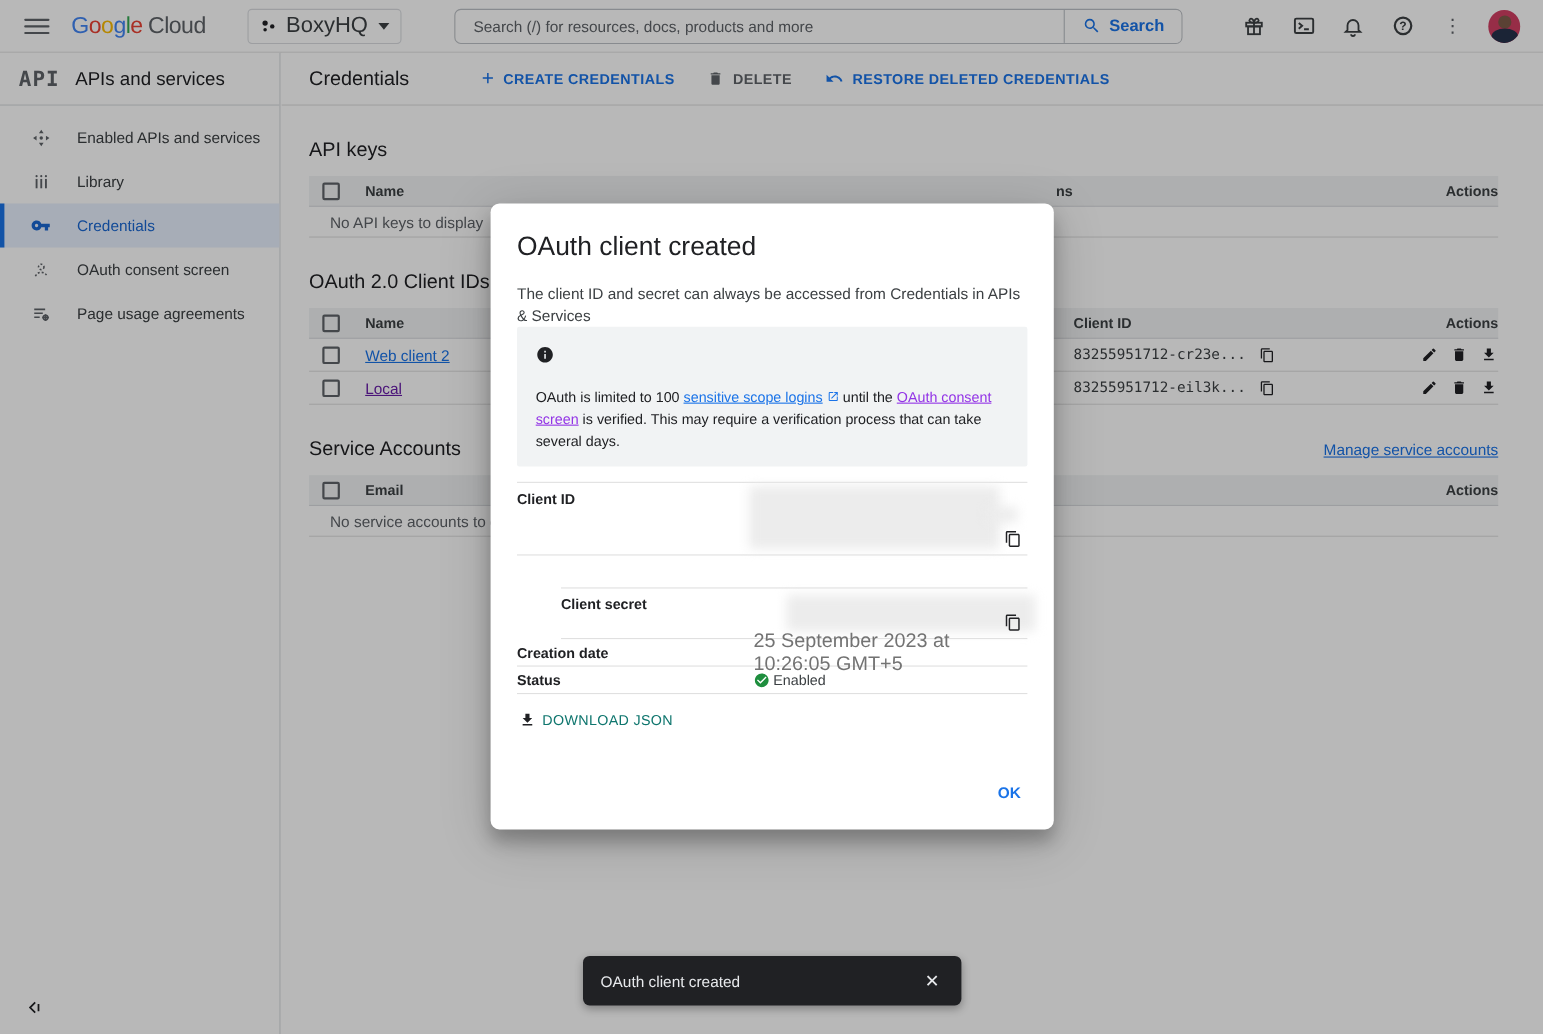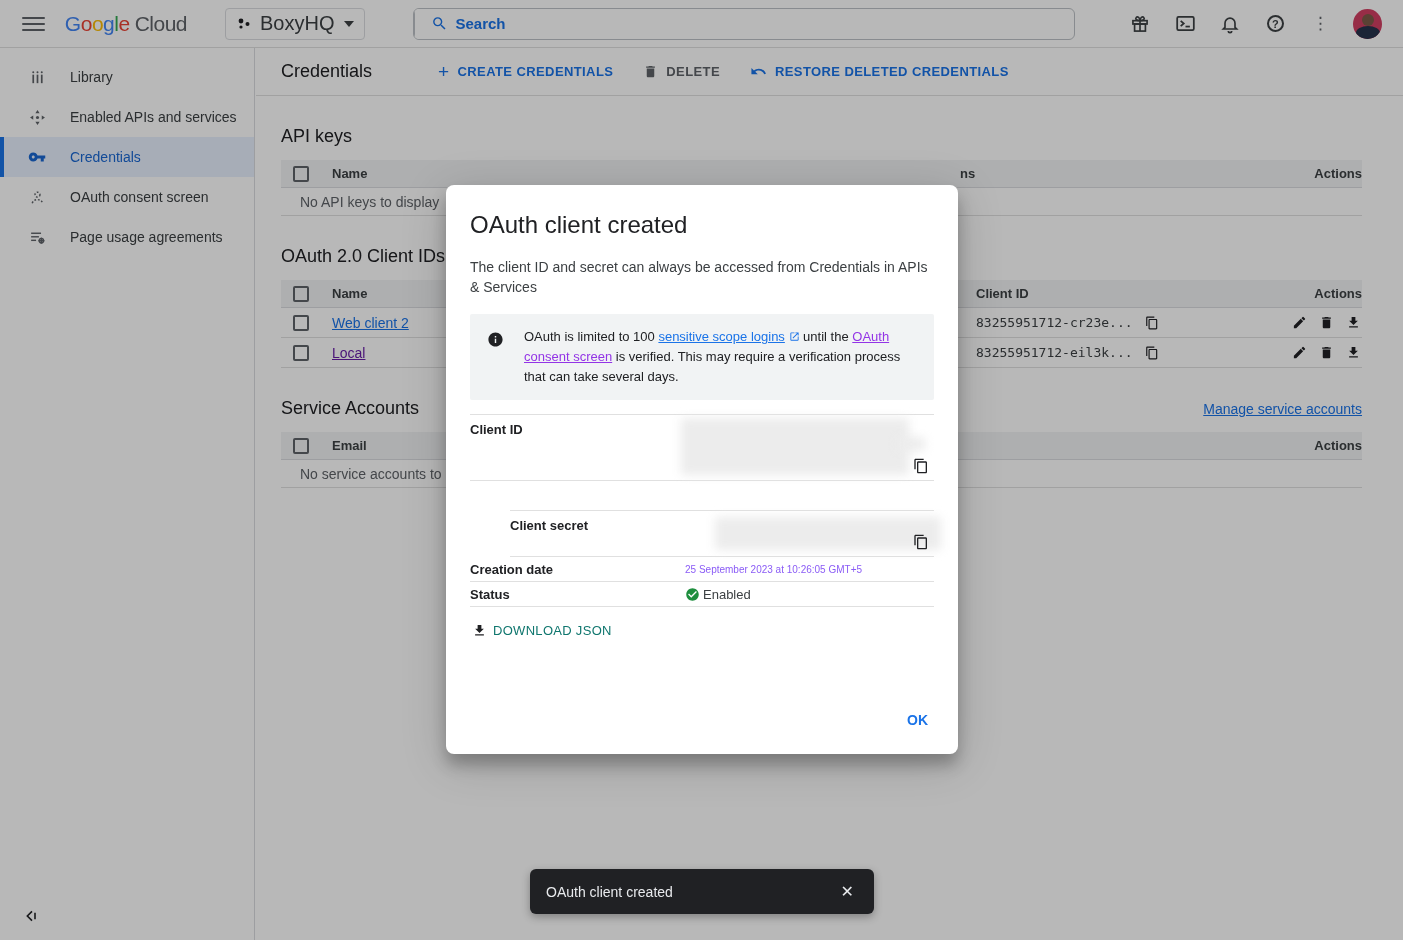--- a/index.html
+++ b/index.html
@@ -85,35 +85,35 @@
   .col-rest { position:absolute; left:679px; top:0; height:100%; display:flex; align-items:center; }
   .rowlink { font-size:14px; }
   .icnbtn { width:18px; height:18px; display:flex; align-items:center; justify-content:center; cursor:pointer; }
 
   
   .scrim { position:absolute; inset:0; background:rgba(0,0,0,0.28); z-index:50; }
   .modal { position:absolute; left:446px; top:185px; width:512px; height:569px; background:#fff; border-radius:8px;
            z-index:60; box-shadow:0 11px 15px rgba(0,0,0,.24), 0 9px 46px rgba(0,0,0,.18); padding:24px 24px 0 24px; }
   .m-title { font-size:24px; font-weight:400; color:#202124; margin-top:2px; }
   .m-desc { margin-top:18px; font-size:14px; line-height:20px; color:#3c4043; }
-  .m-info { margin-top:17px; background:#f1f3f4; border-radius:2px; padding:13px 16px 13px 17px;
-            display:flex; gap:20px; align-items:flex-start; }
+  .m-info { background:#f1f3f4; border-radius:2px; padding:13px 16px 13px 17px;
+            display:flex; gap:20px; align-items:flex-start;flex-direction:column; }
   .m-info .txt { font-size:13px; line-height:20px; color:#202124; }
   a.m-lnk { color:#1a73e8; text-decoration:underline; cursor:pointer; }
   a.m-lnk-purple { color:#9334e6; text-decoration:underline; cursor:pointer; }
   .m-rows { margin-top:14px; }
   .mrow { display:flex; position:relative; }
   .mrow .mlabel { width:215px; font-size:13px; font-weight:700; color:#202124; padding-top:7px; }
   .mrow .mval { flex:1; position:relative; }
   .row-cid { height:67px; border-top:1px solid #e0e0e0; border-bottom:1px solid #e0e0e0; }
   .mgap { height:29px; }
   .row-secret { height:47px; border-top:1px solid #e0e0e0; border-bottom:1px solid #e0e0e0;margin-left:40px; }
   .row-thin { height:25px; border-bottom:1px solid #e0e0e0; align-items:center; }
   .row-thin .mlabel { padding-top:0; }
-  .mval-text { font-size:10px; color:#8b5cf6; }
+  .mval-text { font-size:18px; color:#737373; }
   .status-wrap { display:flex; align-items:center; gap:3px; font-size:13px; color:#3c4043; }
   .blur-blob { position:absolute; background:#ececec; filter:blur(5px); border-radius:3px; }
   .copy-btn { position:absolute; right:5px; bottom:6px; width:16px; height:16px; cursor:pointer; }
   .dl-btn { margin-top:12px; display:flex; align-items:center; gap:6px; font-size:13px; font-weight:400;
             letter-spacing:.3px; color:#0f766e; cursor:pointer; width:fit-content; padding:4px 2px; }
   .ok-btn { position:absolute; right:28px; bottom:22px; font-size:14px; font-weight:700; color:#1a73e8;
             cursor:pointer; padding:4px 2px; }
   .toast { position:absolute; left:530px; top:869px; width:344px; height:45px; background:#202124; border-radius:6px;
            z-index:70; display:flex; align-items:center; padding:0 16px; box-shadow:0 3px 8px rgba(0,0,0,.3); }
   .toast .msg { flex:1; font-size:14px; color:#e8eaed; }
@@ -139,20 +139,21 @@
     <div class="project-sel">
       <svg class="i" width="16" height="16" viewBox="0 0 16 16">
         <circle cx="5" cy="5" r="2.4" fill="#202124"></circle>
           <circle cx="11.5" cy="8" r="2" fill="#202124"></circle>
           <circle cx="5" cy="11" r="1.6" fill="#202124"></circle>
       </svg>
       <span class="pname">BoxyHQ</span>
       <span class="caret"></span>
     </div>
     <div class="searchbox">
+      <input type="text" placeholder="Search (/) for resources, docs, products and more" style="">
       <div class="search-btn">
         <svg class="i" width="17" height="17" viewBox="0 0 24 24" fill="#1a73e8">
           <path d="M15.5 14h-.79l-.28-.27A6.47 6.47 0 0 0 16 9.5 6.5 6.5 0 1 0 9.5 16c1.61 0 3.09-.59 4.23-1.57l.27.28v.79l5 4.99L20.49 19l-4.99-5zm-6 0C7.01 14 5 11.99 5 9.5S7.01 5 9.5 5 14 7.01 14 9.5 11.99 14 9.5 14z"></path>
         </svg>
         <span class="lbl">Search</span>
       </div>
     </div>
     <div class="top-icons">
       <div class="tbicon">
         <svg class="i" width="20" height="20" viewBox="0 0 24 24" fill="none" stroke="#3c4043" stroke-width="2">
@@ -182,45 +183,49 @@
           <span class="morevert">⋮</span>
         </div>
     </div>
     <div class="avatar">
         <span class="head"></span>
         <span class="bodyp"></span>
       </div>
   </header>
 
   <aside class="sidebar">
+    <div class="sb-head">
+      <span class="sb-logo">API</span>
+      <span class="sb-title">APIs and services</span>
+    </div>
     <nav class="sb-nav">
+      <div class="sb-item">
+        <span class="icn">
+          <svg class="i" width="17" height="17" viewBox="0 0 24 24" fill="#5f6368">
+            <path d="M12 1.5 15 6H9z"></path>
+              <path d="M12 22.5 9 18h6z"></path>
+              <path d="M1.5 12 6 9v6z"></path>
+              <path d="M22.5 12 18 15V9z"></path>
+              <circle cx="12" cy="12" r="2.2"></circle>
+          </svg>
+        </span>
+        <span>Enabled APIs and services</span>
+      </div>
       <div class="sb-item">
         <span class="icn">
           <svg class="i" width="17" height="17" viewBox="0 0 24 24" fill="#5f6368">
             <circle cx="6" cy="4.5" r="1.4"></circle>
               <circle cx="12" cy="4.5" r="1.4"></circle>
               <circle cx="18" cy="4.5" r="1.4"></circle>
             <rect x="4.8" y="8" width="2.4" height="12"></rect>
               <rect x="10.8" y="8" width="2.4" height="12"></rect>
               <rect x="16.8" y="8" width="2.4" height="12"></rect>
           </svg>
         </span>
         <span>Library</span>
-      </div>
-      <div class="sb-item">
-        <span class="icn">
-          <svg class="i" width="17" height="17" viewBox="0 0 24 24" fill="#5f6368">
-            <path d="M12 1.5 15 6H9z"></path>
-              <path d="M12 22.5 9 18h6z"></path>
-              <path d="M1.5 12 6 9v6z"></path>
-              <path d="M22.5 12 18 15V9z"></path>
-              <circle cx="12" cy="12" r="2.2"></circle>
-          </svg>
-        </span>
-        <span>Enabled APIs and services</span>
       </div>
       <div class="sb-item selected">
         <span class="icn">
           <svg class="i" width="18" height="18" viewBox="0 0 24 24" fill="#1967d2">
             <path d="M12.65 10A5.99 5.99 0 0 0 7 6c-3.31 0-6 2.69-6 6s2.69 6 6 6a5.99 5.99 0 0 0 5.65-4H17v4h4v-4h2v-4H12.65zM7 14c-1.1 0-2-.9-2-2s.9-2 2-2 2 .9 2 2-.9 2-2 2z"></path>
           </svg>
         </span>
         <span>Credentials</span>
       </div>
       <div class="sb-item">

